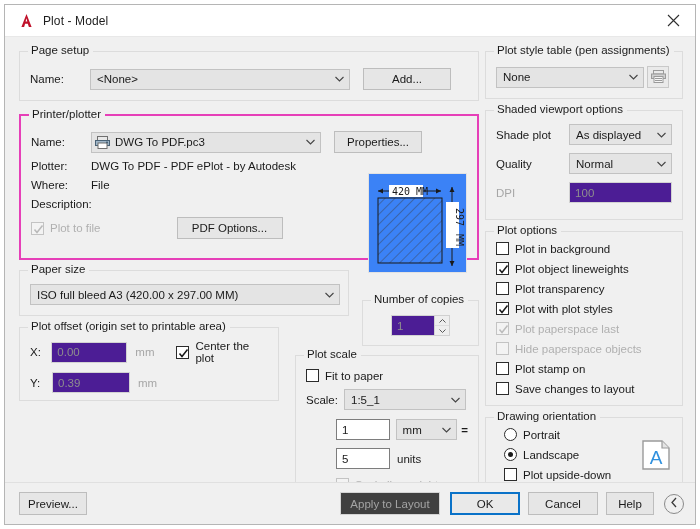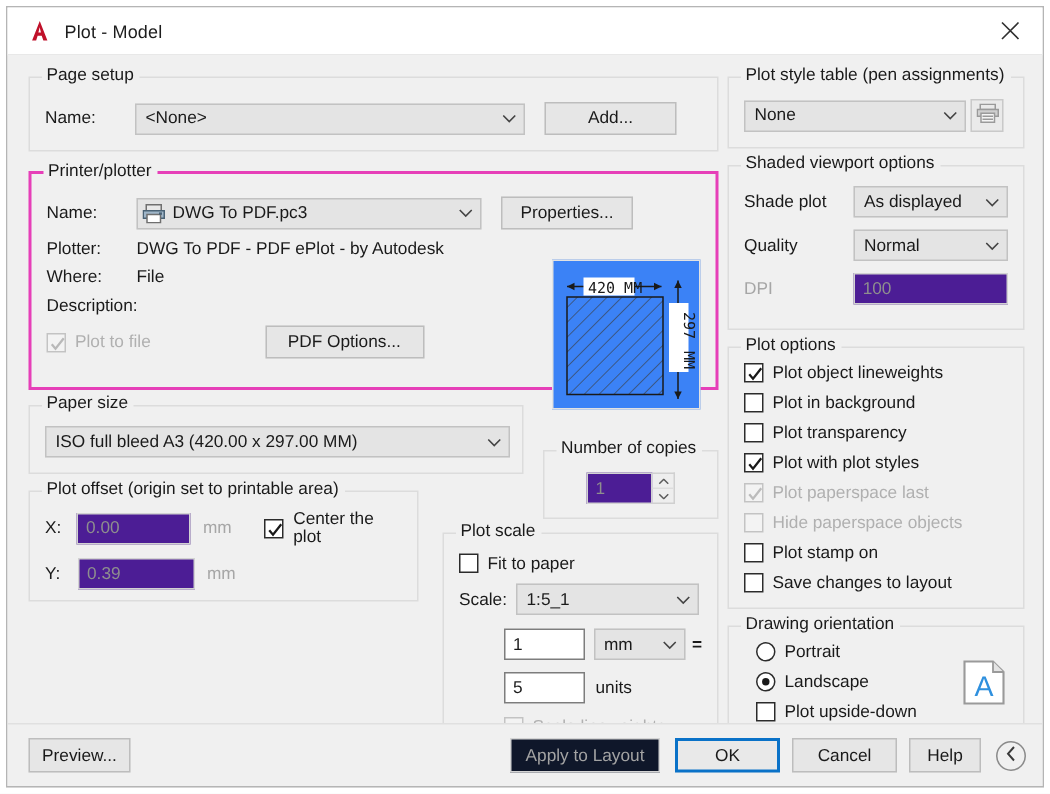--- a/index.html
+++ b/index.html
@@ -122,21 +122,21 @@
     height: 22px;
     background: #e6e6e6;
     border: 1px solid #bdbdbd;
     font-family: "Liberation Sans", sans-serif;
     font-size: 11.5px;
     color: #1a1a1a;
     display: flex; align-items: center; justify-content: center;
     cursor: pointer;
     white-space: nowrap;
   }
-  .btn.dis { color: #a3a3a3; background: #0f172a; border-color: #d4d4d4; }
+  .btn.dis { color: #a3a3a3; background: #404040; border-color: #d4d4d4; }
   .btn.primary { border: 2px solid #0a72c8; background: #e9e9e9; }
 
   .tfield {
     height: 21px;
     background: #ffffff;
     border: 1px solid #7d7d7d;
     display: flex; align-items: center;
     padding: 0 5px;
     font-size: 11.5px;
     color: #1a1a1a;
@@ -523,30 +523,30 @@
         <div class="row" style="margin-top:8px;">
           <span class="lbl dim" style="width:74px;">DPI</span>
           <div class="tfield ro" style="width:104px;">100</div>
         </div>
       </div>
 
       <div class="group" style="height:175px;margin-top:11px;padding-top:10px;">
         <span class="legend">Plot options</span>
 
         <div class="cbrow">
+          <span class="cbox"></span>
+          <span class="txt">Plot in background</span>
+        </div>
+        <div class="cbrow">
           <span class="cbox">
             <svg width="11" height="11" viewBox="0 0 11 11">
                 <path d="M1.5 5.5 L4 8.5 L9.5 1.5" stroke="#1a1a1a" stroke-width="1.5" fill="none"></path>
               </svg>
           </span>
           <span class="txt">Plot object lineweights</span>
-        </div>
-        <div class="cbrow">
-          <span class="cbox"></span>
-          <span class="txt">Plot in background</span>
         </div>
         <div class="cbrow">
           <span class="cbox"></span>
           <span class="txt">Plot transparency</span>
         </div>
         <div class="cbrow">
           <span class="cbox">
             <svg width="11" height="11" viewBox="0 0 11 11">
                 <path d="M1.5 5.5 L4 8.5 L9.5 1.5" stroke="#1a1a1a" stroke-width="1.5" fill="none"></path>
               </svg>

